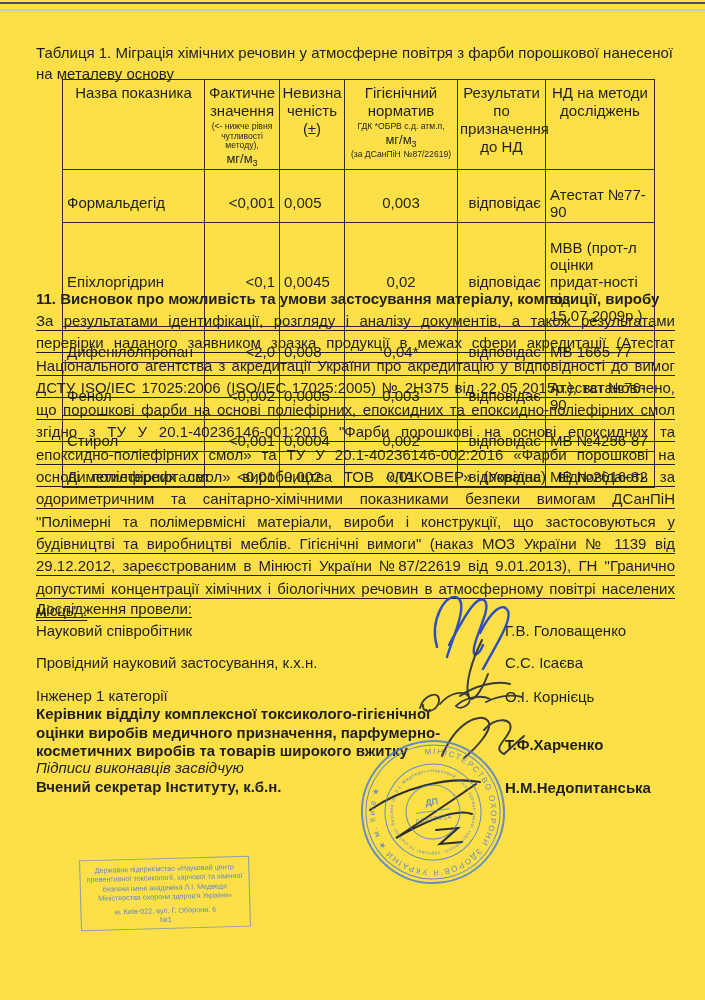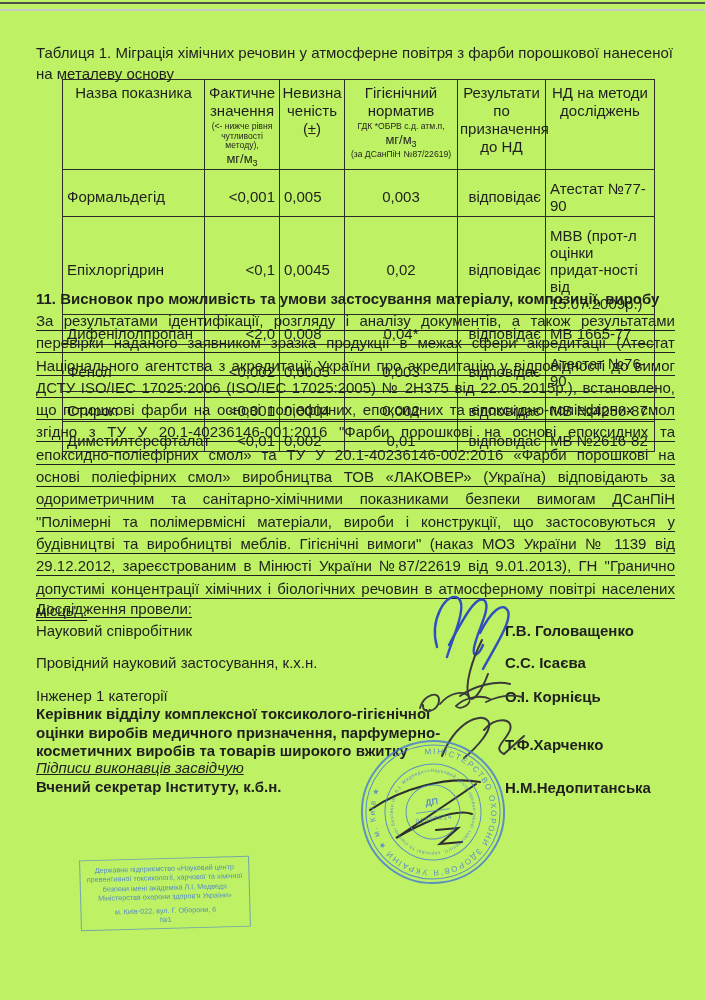--- a/index.html
+++ b/index.html
@@ -1,19 +1,19 @@
 <!DOCTYPE html>
 <html><head>
 <meta charset="utf-8">
 <style>
   * { margin:0; padding:0; box-sizing:border-box; }
   html,body { background:#ffffff; }
   body { font-family:"Liberation Sans", sans-serif; color:#1f1f1f; }
   .page {
-    position:relative; width:705px; height:1000px; background:#bef264;
+    position:relative; width:705px; height:1000px; background:#fde047;
     overflow:hidden; margin:0 auto;
   }
   .scanline-dark { position:absolute; top:2px; left:0; width:100%; height:2px; background:#4f4f4f; }
   .scanline-light { position:absolute; top:9px; left:0; width:100%; height:2px; background:#c9c9c9; }
 
   .caption {
     position:absolute; left:36px; top:42px; width:637px;
     font-size:15px; line-height:21px; text-align:justify;
   }
 
@@ -26,45 +26,45 @@
   }
   table.migration th {
     vertical-align:top; text-align:center; font-weight:normal;
     font-size:15px; line-height:18px; padding:4px 2px 2px 2px;margin-left:27px;
   }
   .th-small { font-size:8.6px; line-height:9.5px; margin-top:2px; }
   .th-unit  { font-size:13px; line-height:14px; margin-top:1px; }
   .unit-sup { font-size:9px; position:relative; top:3px; }
   .th-wrap { overflow-wrap:anywhere; }
   table.migration td {
-    font-size:15px; line-height:17px; padding:10px 4px 2px 4px; vertical-align:middle;
+    font-size:15px; line-height:17px; padding:16px 4px 2px 4px; vertical-align:middle;
   }
   td.c-name   { text-align:left;  padding-left:8px; }
   td.c-val    { text-align:right;  padding-left:12px; }
   td.c-unc    { text-align:left;  padding-left:12px; }
   td.c-norm   { text-align:center; }
   td.c-res    { text-align:right; }
   td.c-method { text-align:left; padding-left:6px; }
   td.small-method { font-size:9.3px; line-height:10.5px; }
 
   .concl-heading {
     position:absolute; left:36px; top:289px; width:640px;
     font-weight:bold; font-size:15px; line-height:20px;
   }
   .concl-body {
     position:absolute; left:36px; top:310px; width:639px;
     font-size:15px; line-height:22.3px; text-align:justify;
     text-decoration:underline; text-decoration-thickness:1px; text-underline-offset:4px;
   }
 
   .sig-label { position:absolute; left:36px; font-size:15px; line-height:18px; white-space:nowrap; }
-  .sig-name  { position:absolute; left:505px; font-size:15px; line-height:18px; white-space:nowrap;font-weight:bold; }
+  .sig-name  { position:absolute; left:505px; font-size:15px; line-height:18px; white-space:nowrap; }
   .underlined { text-decoration:underline; text-underline-offset:3px; }
   .bold { font-weight:bold; }
-  .italic { font-style:italic;text-decoration:underline; }
+  .italic { font-style:italic; }
   .role-block {
     position:absolute; left:36px; top:705px; width:436px;
     font-weight:bold; font-size:15px; line-height:18.5px; white-space:normal;
   }
 
   .sig-svg { position:absolute; pointer-events:none; }
 
   .round-stamp {
     position:absolute; left:358px; top:736px; width:150px; height:152px;
     transform:rotate(-8deg); opacity:0.85;

